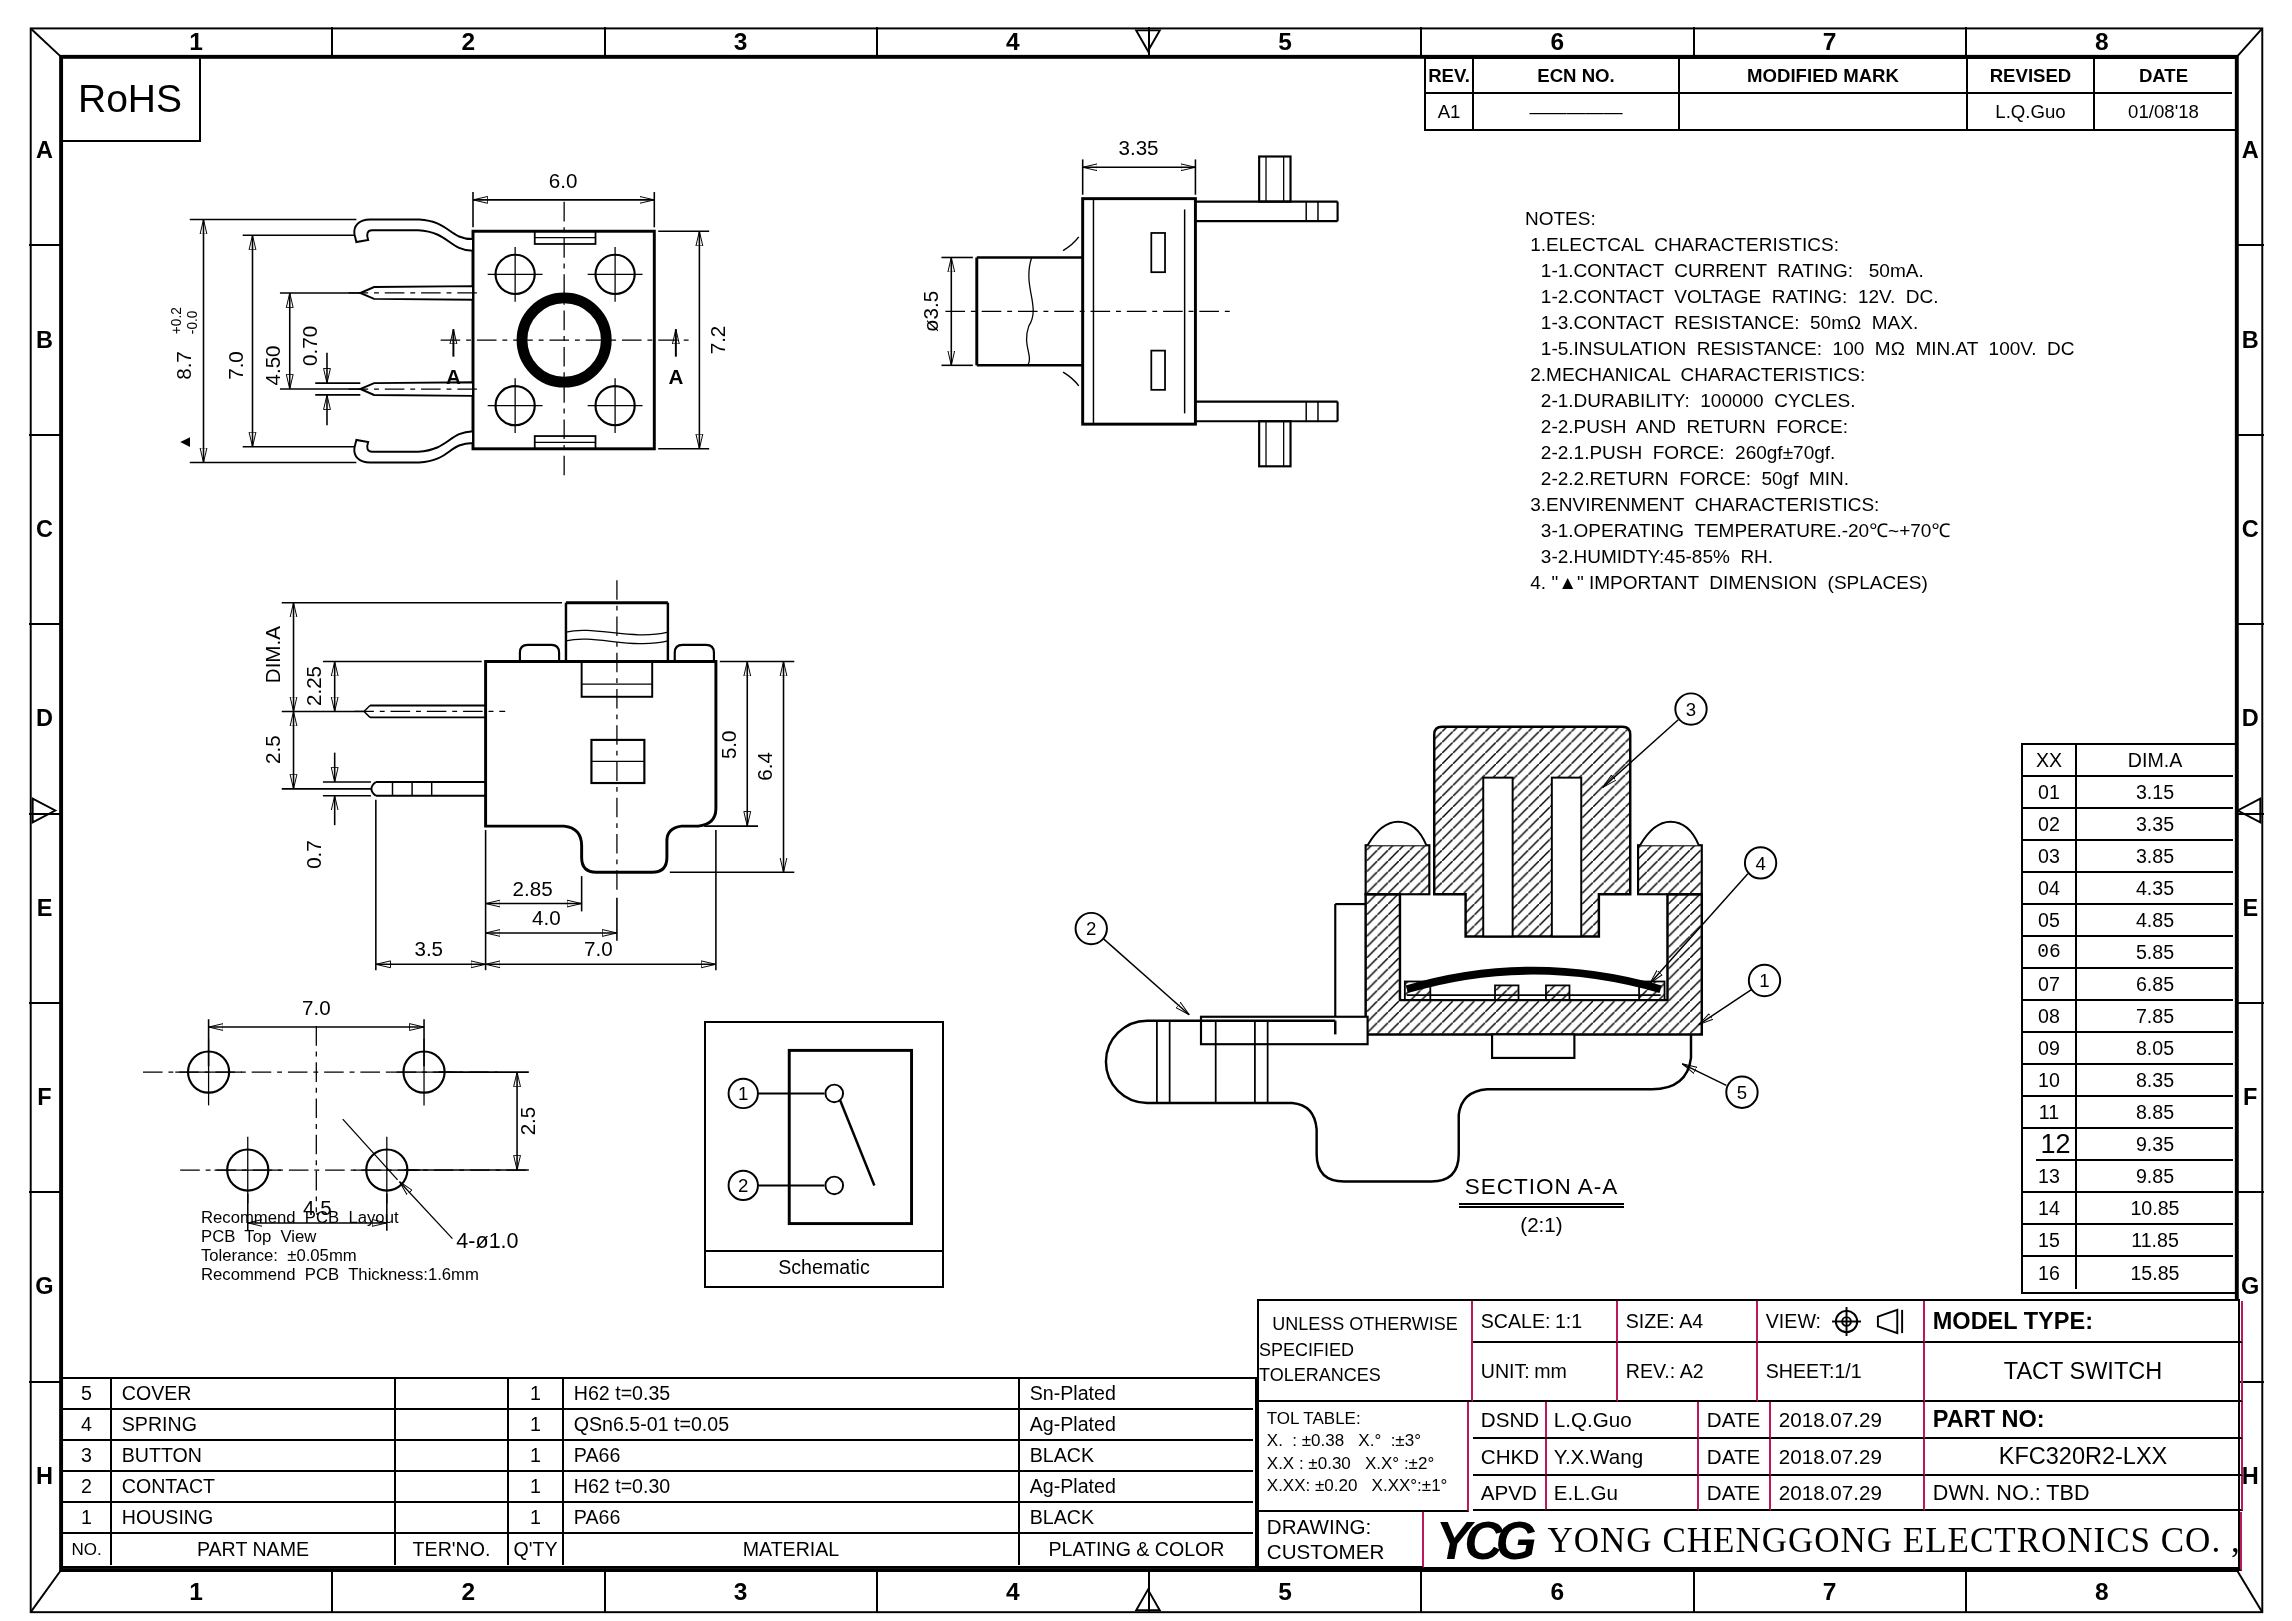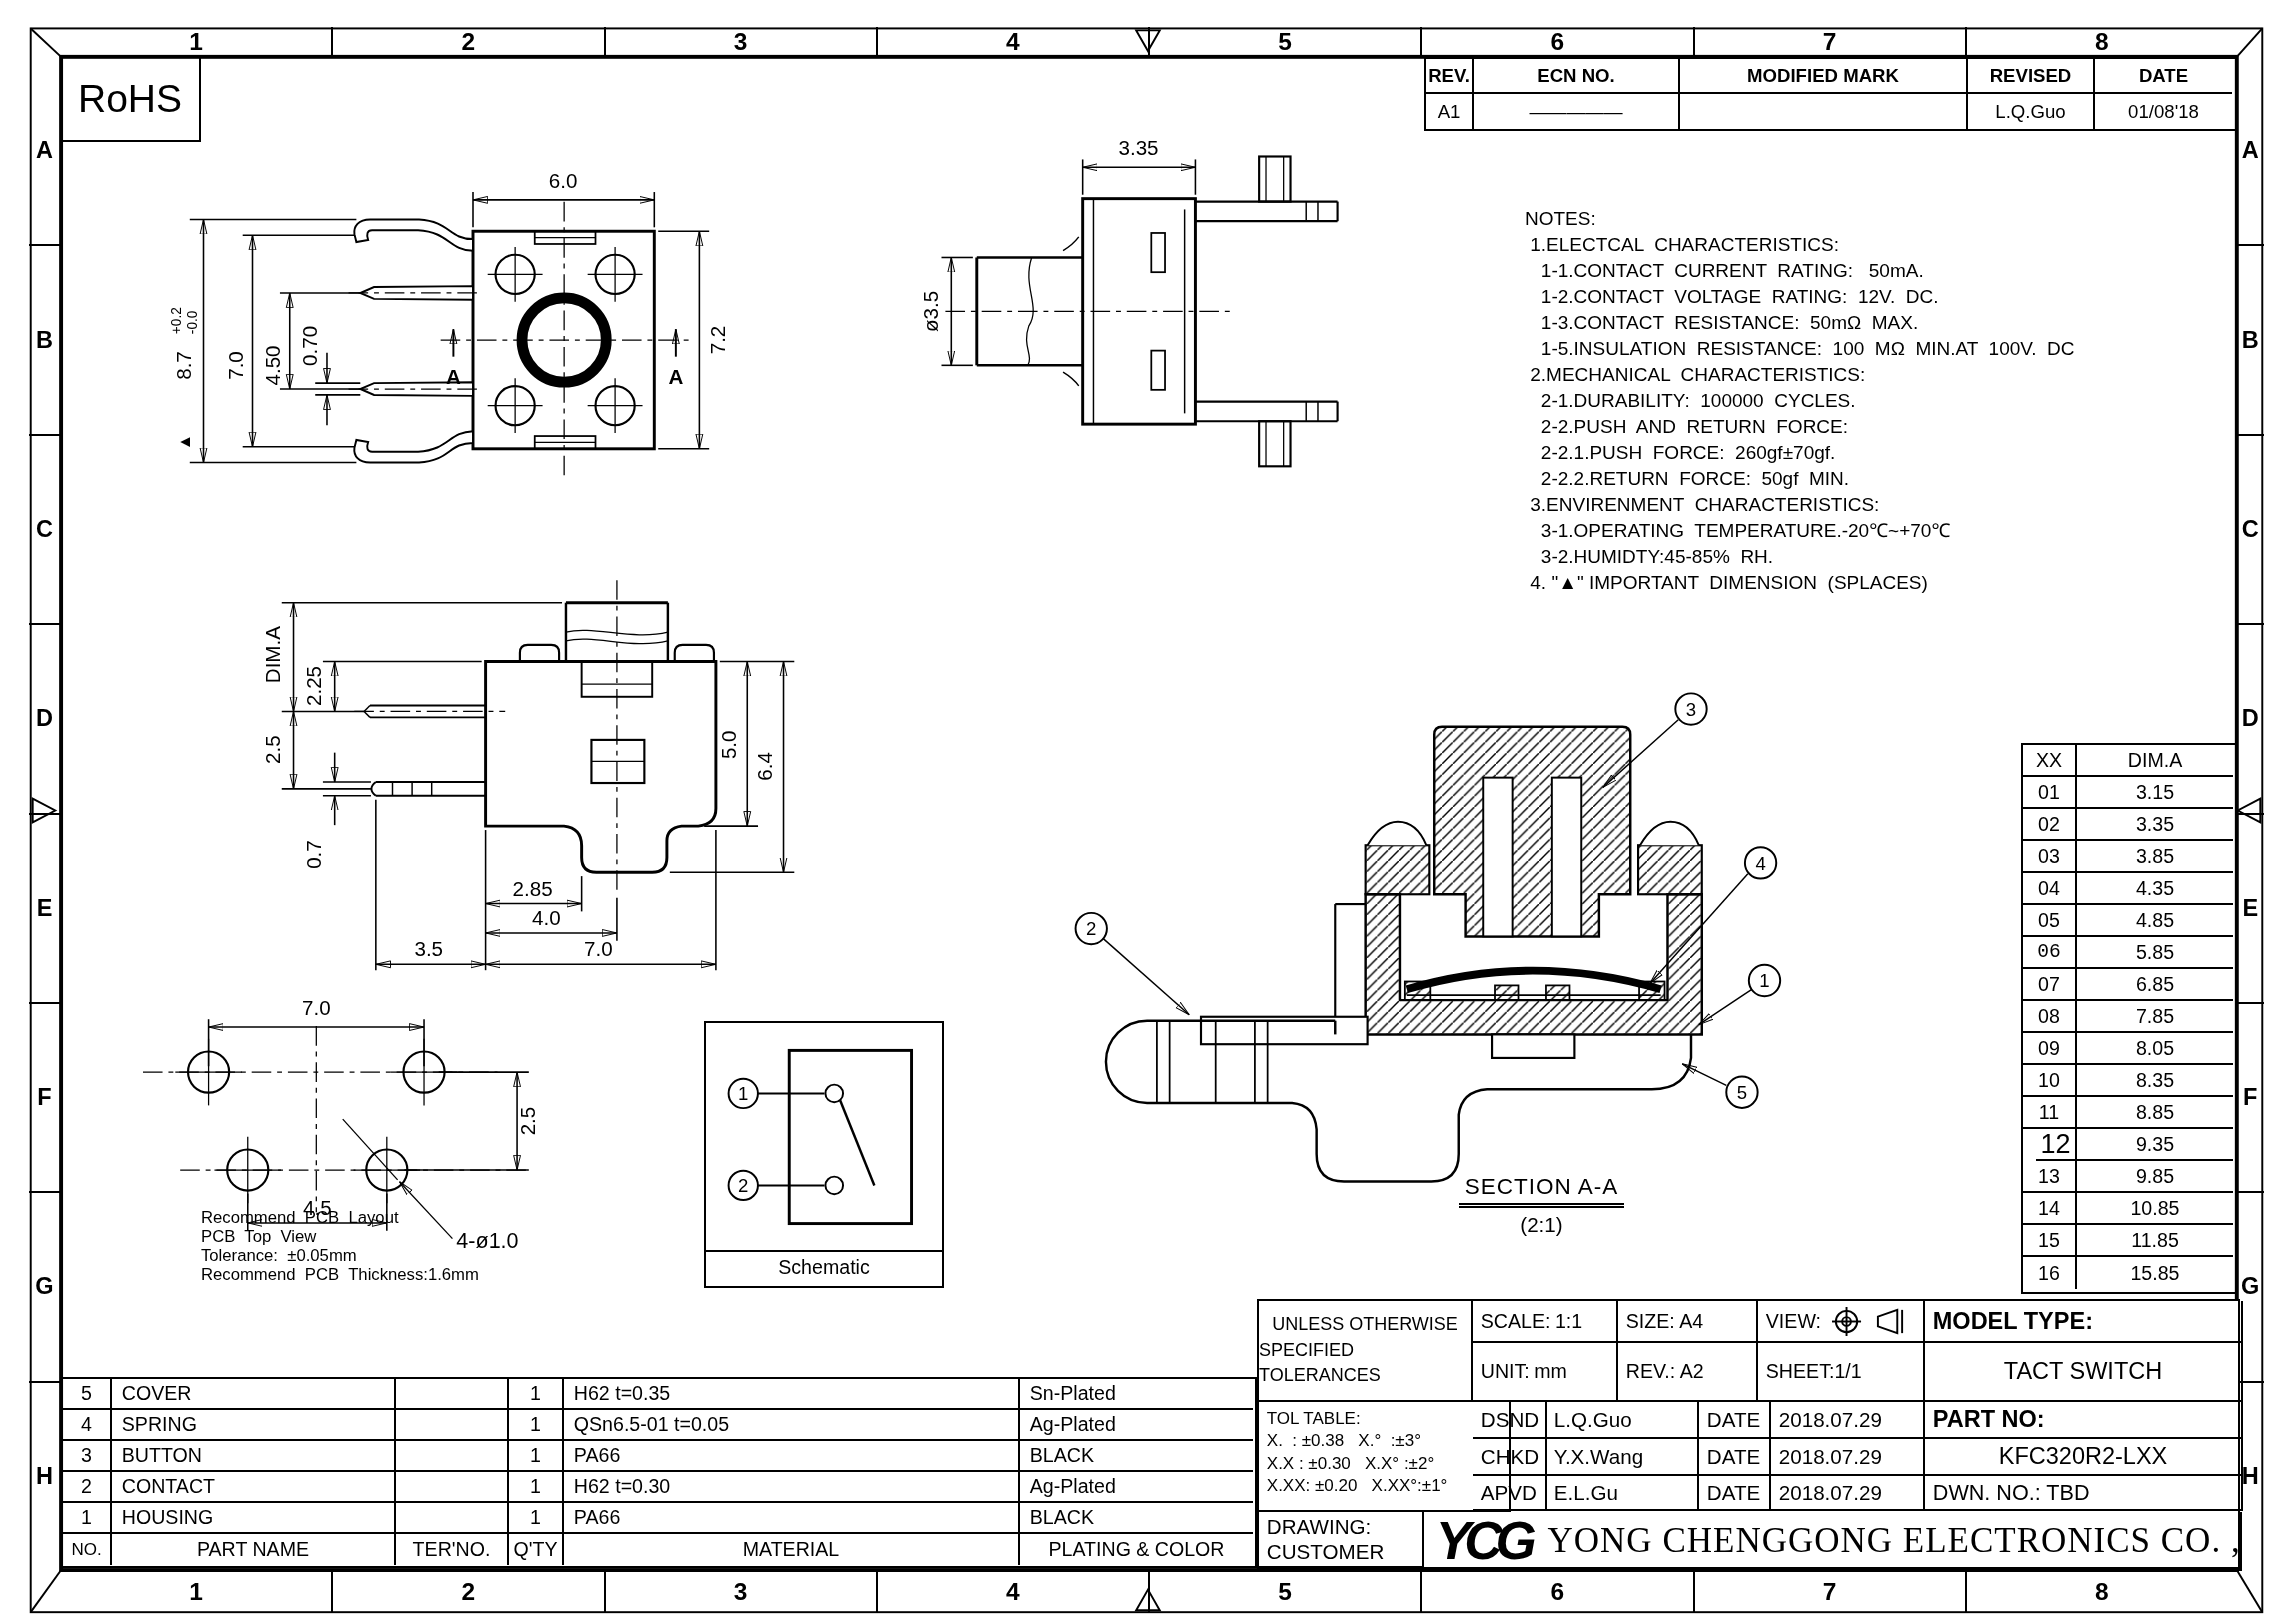--- a/index.html
+++ b/index.html
@@ -46,21 +46,21 @@
   #pcbnote div{white-space:pre}
   
   #schem{left:704px;top:1021px;width:240px;height:267px;border:2.9px solid #000;background:#fff}
   #schem .cap{height:33px;border-top:2.9px solid #000;display:flex;align-items:center;justify-content:center;font-size:19.6px}
   
   #seclbl{left:1419px;top:1174px;width:245px;text-align:center}
   #seclbl .t1{display:inline-block;font-size:22.5px;letter-spacing:1px;border-bottom:5.9px double #000;padding:0 5.9px 2.9px 5.9px}
   #seclbl .t2{font-size:20.6px;margin-top:4.9px}
   
   #tblock{left:1257px;top:1299px;width:983px;height:270px;border:2.9px solid #000;background:#fff}
-  .tbc{position:absolute;border-right:2px solid #000000;border-bottom:2px solid #000;overflow:hidden}
+  .tbc{position:absolute;border-right:2px solid #be185d;border-bottom:2px solid #000;overflow:hidden}
   .tbc .lbl{font-size:19.6px}
   .cen{display:flex;align-items:center;justify-content:center}
   .rowflex{display:flex;align-items:center;padding-left:7.8px}
   #tolhdr{display:flex;flex-direction:column;align-items:center;justify-content:center;font-size:18px;line-height:25.5px}
   #tolbox{font-size:17px;line-height:22.5px;padding:5.9px 0 0 7.8px}
   #tolbox div{white-space:pre}
   .big{font-size:23.5px}
   .bold{font-weight:bold}
   #logocell{display:flex;align-items:center}
   #logotxt{font-size:53px;font-weight:bold;letter-spacing:-6.9px;margin:0 17.6px 0 11.8px;font-style:italic}
@@ -557,21 +557,21 @@
       <div class="gc lr" style="font-size: 19.6px;">Q'TY</div>
       <div class="gc lr" style="font-size: 19.6px;">MATERIAL</div>
       <div class="gc lr lc" style="font-size: 19.6px;">PLATING &amp; COLOR</div>
     </div>
 
   <div class="abs" id="tblock">
     <div class="tbc" id="tolhdr" style="left:0;top:0;width:214px;height:101px">
       <div>UNLESS OTHERWISE</div>
       <div>SPECIFIED TOLERANCES</div>
     </div>
-    <div class="tbc" id="tolbox" style="left:0;top:101px;width:252px;height:110px">
+    <div class="tbc" id="tolbox" style="left:0;top:101px;width:210px;height:110px">
       <div>TOL TABLE:</div>
     <div>X.  : ±0.38   X.°  :±3°</div>
         <div>X.X : ±0.30   X.X° :±2°</div>
         <div>X.XX: ±0.20   X.XX°:±1°</div>
       </div>
     <div class="tbc rowflex" style="left:214px;top:0;width:145px;height:42px">
       <span class="lbl">SCALE:</span>&nbsp;
       <span class="lbl">1:1</span>
     </div>
     <div class="tbc rowflex" style="left:359px;top:0;width:140px;height:42px">

